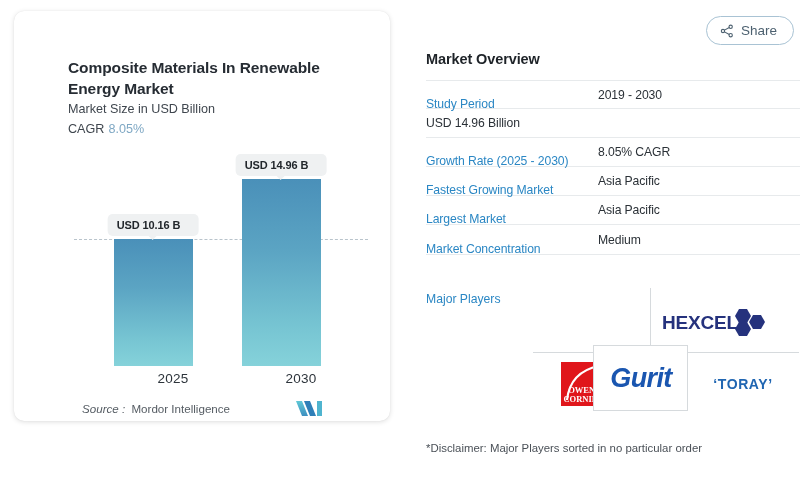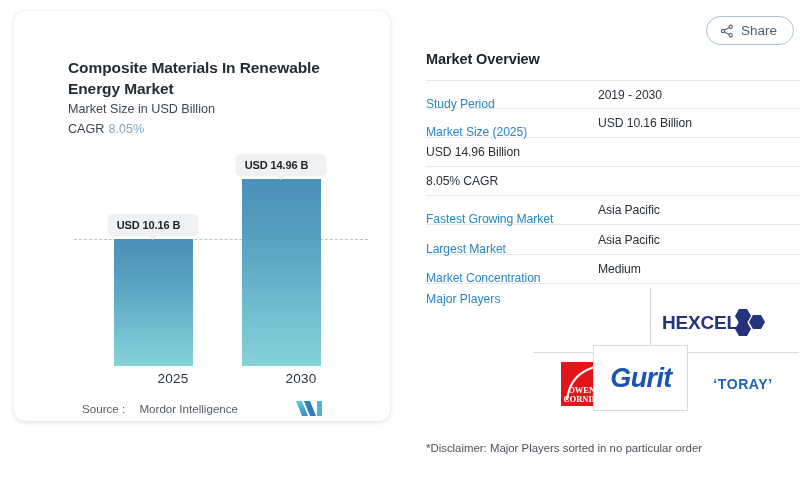--- a/index.html
+++ b/index.html
@@ -130,21 +130,21 @@
   .tick-2025 { left: 93px; }
   .tick-2030 { left: 221px; }
 
   .source {
     position: absolute;
     left: 68px;
     top: 391px;
     font-size: 11.6px;
     color: #555c63;
   }
-  .source .src-label { margin-right: 11px; }
+  .source .src-label { margin-right: 3px; font-style: italic; }
 
   .mi-logo {
     position: absolute;
     left: 281px;
     top: 388px;
     width: 30px;
     height: 19px;
   }
 
   
@@ -347,27 +347,24 @@
 
     <div class="overview-title">Market Overview</div>
 
     <div class="ov-table">
 
       <div class="ov-row">
         <div class="ov-key">Study Period</div>
         <div class="ov-val">2019 - 2030</div>
       </div>
       <div class="ov-row">
-        <div class="ov-key">Market Size (2025)</div>
-        <div class="ov-val">USD 10.16 Billion</div>
-      </div>
-      <div class="ov-row">
         <div class="ov-val">USD 14.96 Billion</div>
       </div>
       <div class="ov-row">
+        <div class="ov-key">Growth Rate (2025 - 2030)</div>
         <div class="ov-val">8.05% CAGR</div>
       </div>
       <div class="ov-row">
         <div class="ov-key">Fastest Growing Market</div>
         <div class="ov-val">Asia Pacific</div>
       </div>
       <div class="ov-row">
         <div class="ov-key">Largest Market</div>
         <div class="ov-val">Asia Pacific</div>
       </div>

